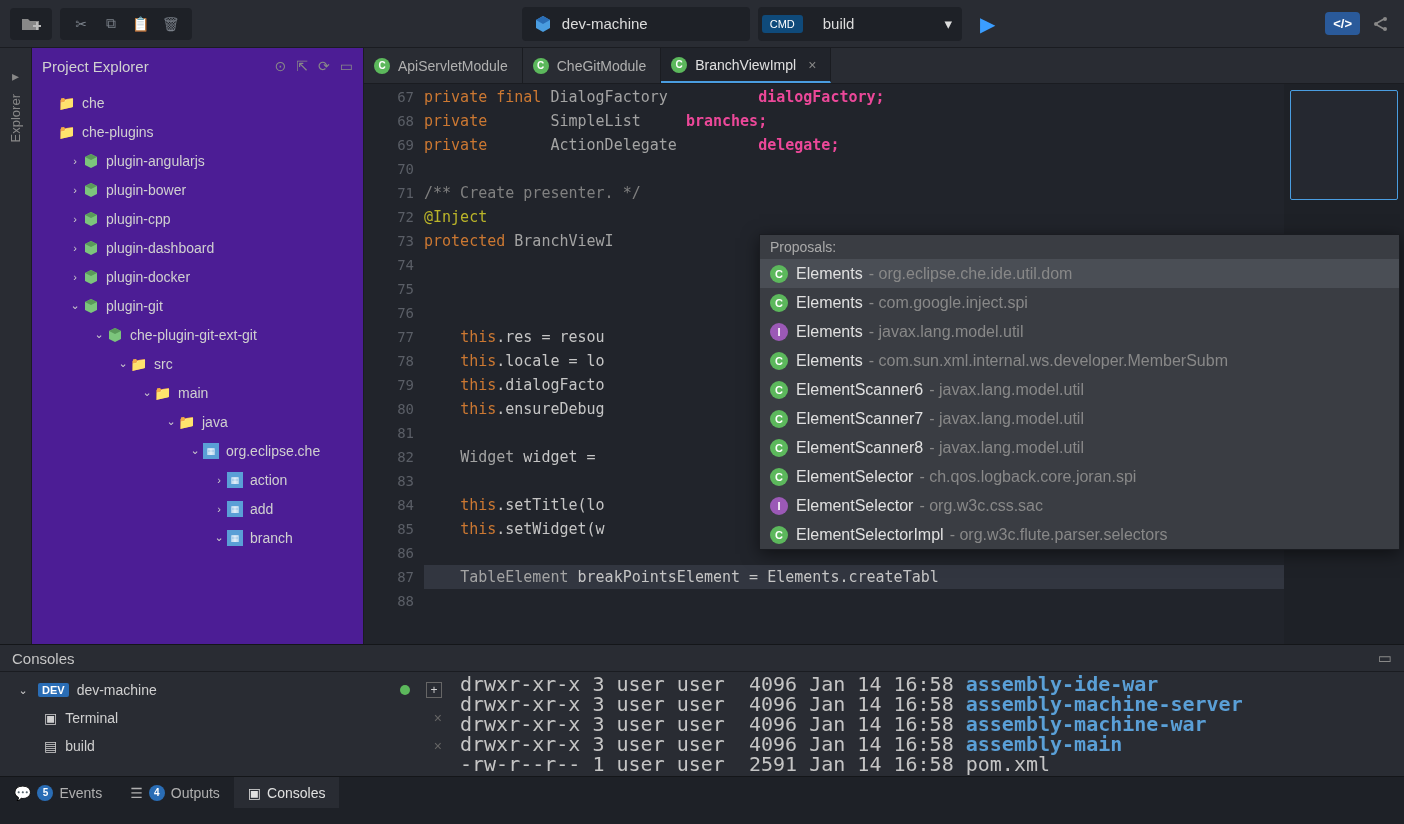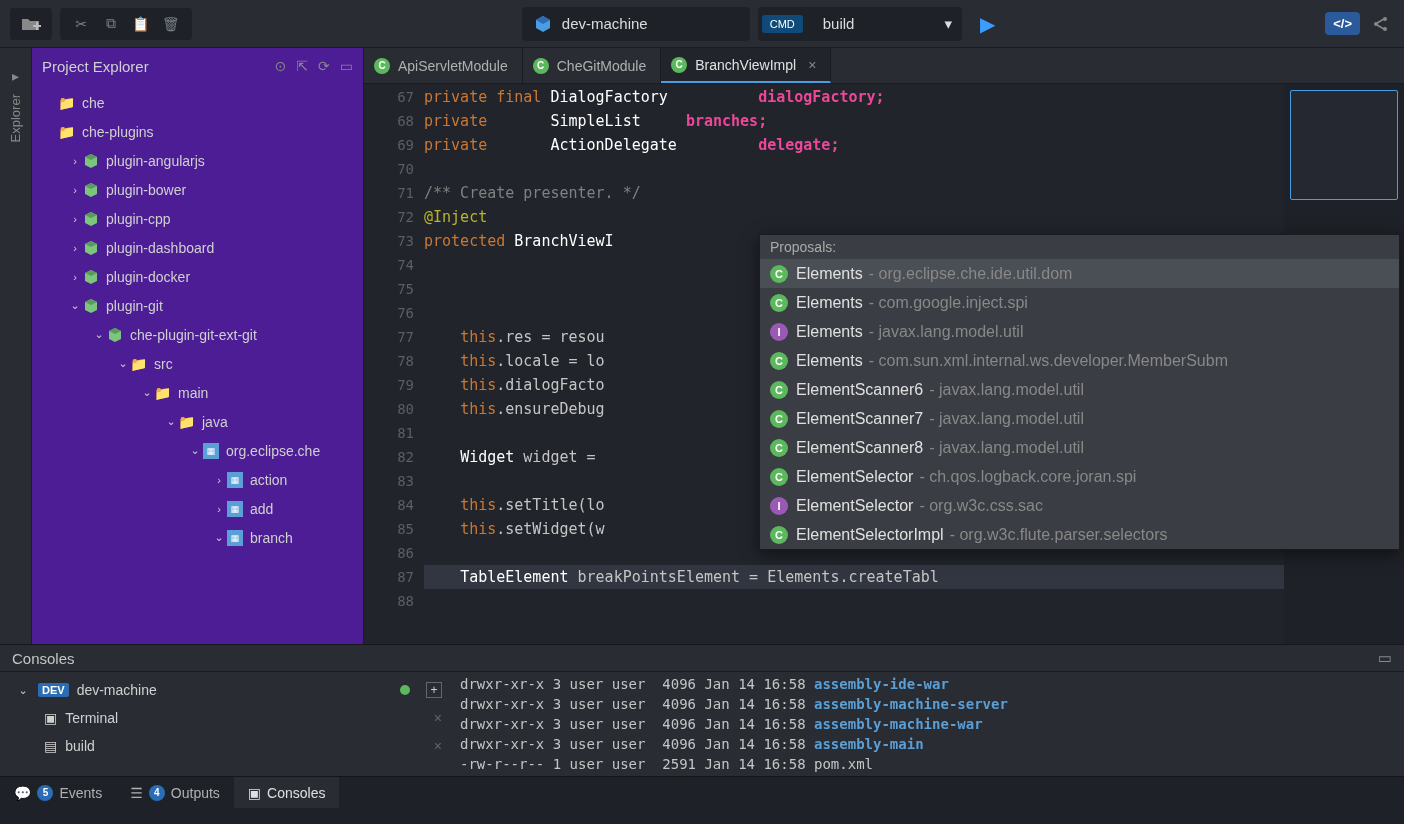--- a/index.html
+++ b/index.html
@@ -42,21 +42,21 @@
 .tabs { height: 36px; display: flex; align-items: stretch; background: #292c33; border-bottom: 1px solid #1a1c21; }
 .tab { display: flex; align-items: center; padding: 0 14px 0 10px; gap: 8px; color: #b0b0b0; font-size: 14px; cursor: pointer; border-right: 1px solid #1a1c21; }
 .tab.active { background: #21242b; color: #e0e0e0; border-bottom: 2px solid #4a9de0; }
 .tab-ico { width:16px; height:16px; border-radius:50%; background:#5cb85c; color:#fff; font-size:10px; font-weight:bold; display:inline-flex; align-items:center; justify-content:center;}
 .tab-close { color:#888; font-size:14px; margin-left:4px;}
 
 .code-wrap { flex:1; display:flex; overflow:hidden; position:relative; }
 .gutter { width: 60px; text-align: right; padding: 1px 10px 0 0; color: #5a5e66; font-family: Menlo, monospace; font-size: 14px; line-height: 24px; }
 .code { flex:1; font-family: Menlo, Consolas, monospace; font-size: 15px; line-height: 24px; padding-top: 1px; white-space: pre; color: #c5c5c5; overflow:hidden; }
 .kw { color: #cc7832; }
-.type { color: #ffffff; }
+.type { color: #a3a3a3; }
 .ident { color: #ec4899; font-weight: bold; }
 .cmt { color: #808080; }
 .ann { color: #bbb529; }
 .call { }
 .hl-line { background:#323640; display:block; margin-left:-8px; padding-left:8px;}
 
 .minimap { width: 120px; background: #1e2127; padding:6px; }
 .minimap-box { border:1px solid #4a9de0; height:110px; border-radius:2px; background:#252830; }
 
 
@@ -78,21 +78,21 @@
 .consoles { height: 132px; background: #292c33; display:flex; flex-direction:column; border-top:1px solid #141619;}
 .con-hdr { height: 30px; display:flex; align-items:center; padding: 0 12px; color:#c5c5c5; font-size:15px; border-bottom:1px solid #1a1c21;}
 .con-hdr .min { margin-left:auto; color:#888;}
 .con-body { flex:1; display:flex; }
 .con-tree { width: 460px; padding: 4px 8px; }
 .con-item { display:flex; align-items:center; height:28px; cursor:pointer; color:#d0d0d0; gap:8px;}
 .con-item .dot { width:10px; height:10px; border-radius:50%; background:#5cb85c; margin-left:auto; margin-right:8px;}
 .con-item .plus { border:1px solid #666; width:16px; height:16px; display:inline-flex; align-items:center; justify-content:center; font-size:12px; margin-right:10px;}
 .con-item .close { color:#666; margin-left:auto; margin-right:10px;}
 .dev-badge { background:#2a6db5; color:#fff; font-size:11px; font-weight:bold; padding:1px 4px; border-radius:2px;}
-.term-out { flex:1; font-family: Menlo, monospace; font-size:14px; line-height:20px; padding: 2px 0; color:#c5c5c5; white-space:pre; overflow:hidden;}
+.term-out { flex:1; font-family: Menlo, monospace; font-size:20px; line-height:20px; padding: 2px 0; color:#c5c5c5; white-space:pre; overflow:hidden;}
 .term-out .dir { color:#5a9fd6; font-weight:bold;}
 
 
 .bottom { height: 32px; background: #1e2127; display:flex; align-items:stretch; border-top:1px solid #141619;}
 .btab { display:flex; align-items:center; padding:0 14px; gap:6px; color:#b0b0b0; cursor:pointer; font-size:14px;}
 .btab.active { background:#292c33; color:#e0e0e0;}
 .badge { background:#2a6db5; color:#fff; border-radius:50%; width:16px; height:16px; font-size:10px; display:inline-flex; align-items:center; justify-content:center; font-weight:bold;}
 
 .pad-right { padding-right: 80px; }
 

